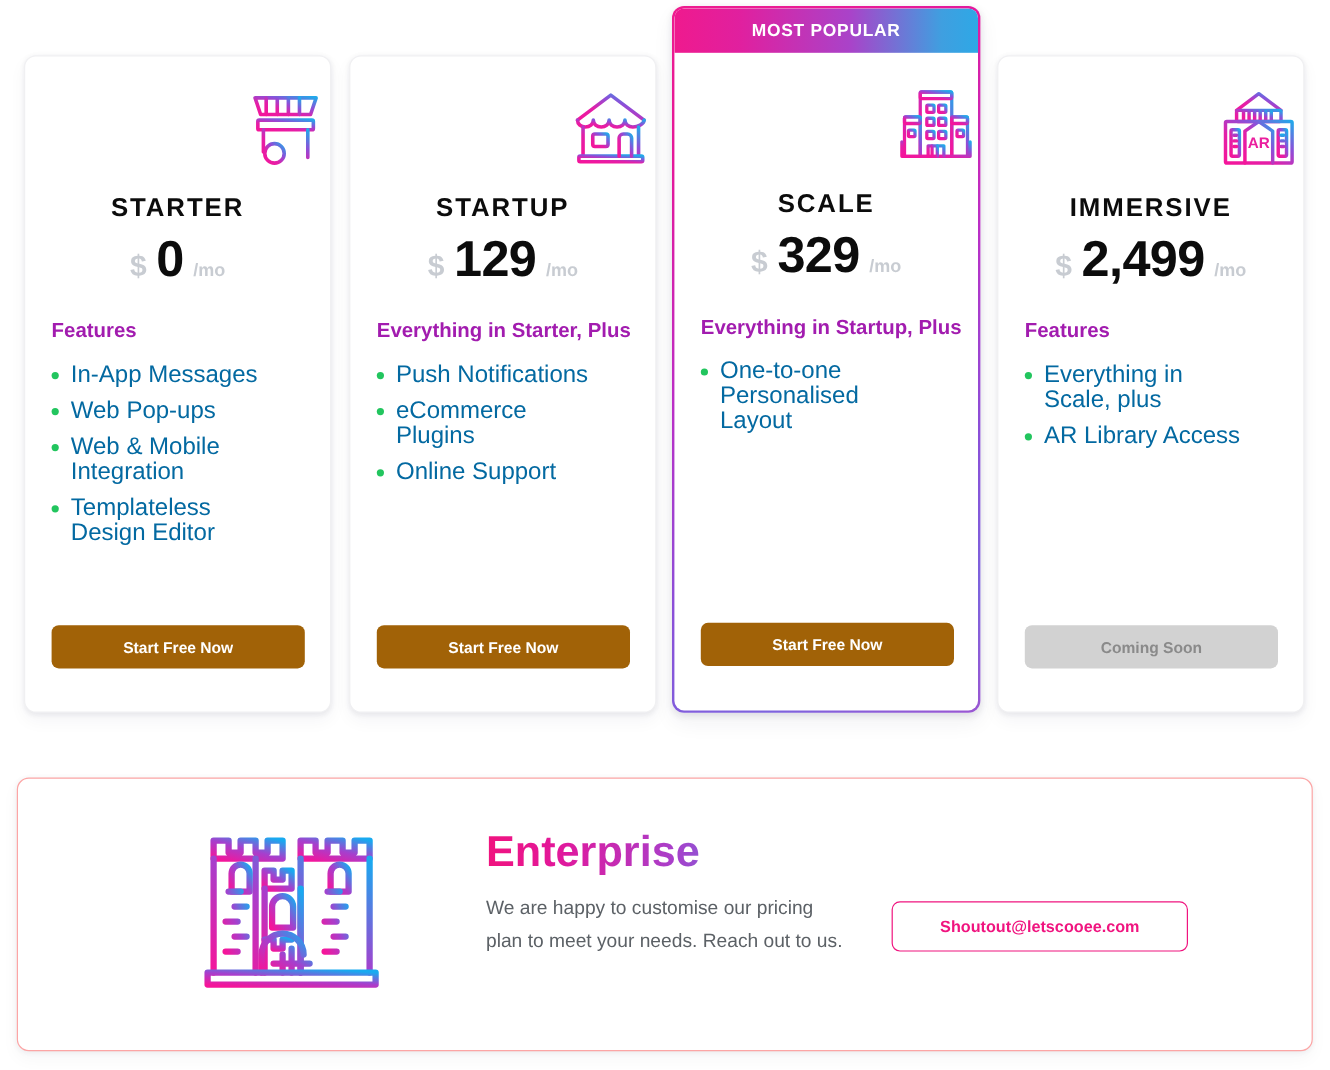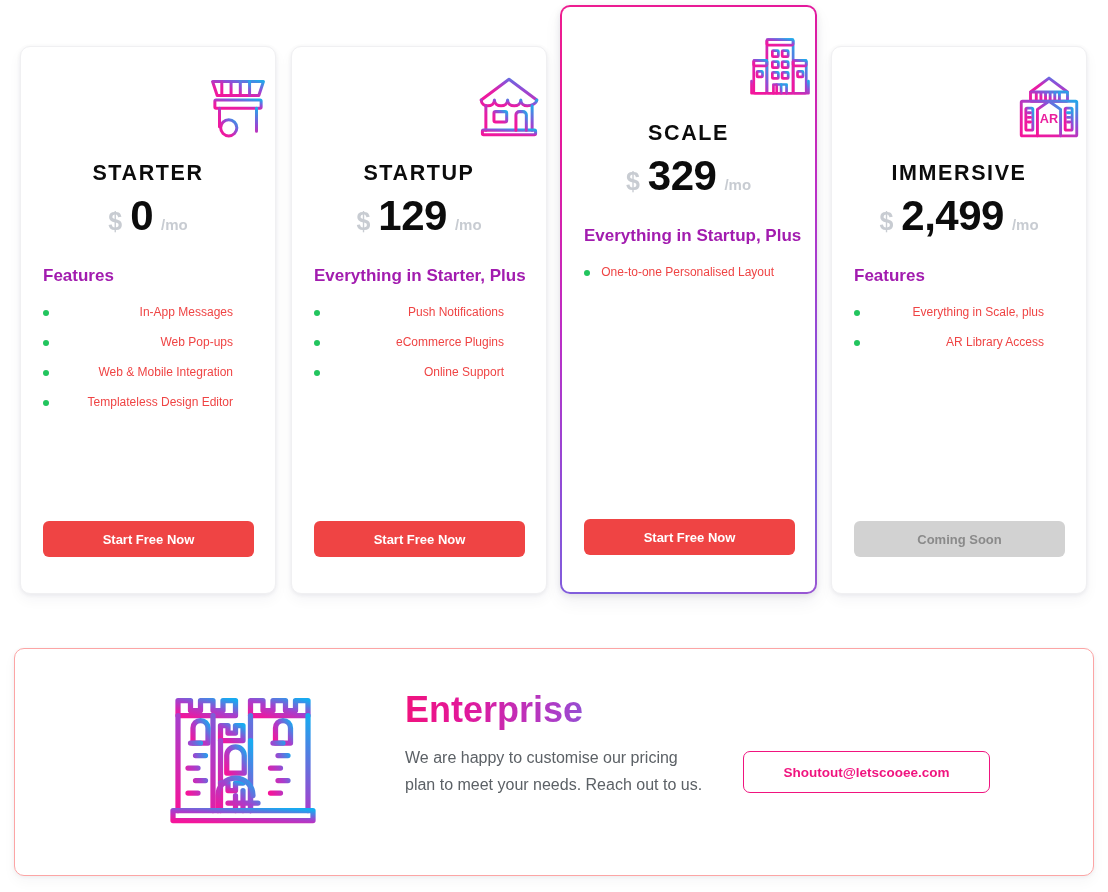--- a/index.html
+++ b/index.html
@@ -134,45 +134,44 @@
   }
 
   .features-list {
     list-style: none;
     margin: 16px 0 0 22px;
     padding: 0;
   }
   .features-list li {
     position: relative;
     padding-left: 16px;
-    font-size: 12px;
+    font-size: 20px;
     line-height: 21px;
-    color: #ef4444;
+    color: #0369a1;
     margin-bottom: 9px;
     max-width: 190px;
-    text-align: right;
   }
   .features-list li .dot {
     position: absolute;
     left: 0;
     top: 8px;
     width: 6px;
     height: 6px;
     border-radius: 50%;
     background: #22c55e;
   }
 
   .cta {
     position: absolute;
     left: 22px;
     width: 211px;
     height: 36px;
     border: none;
     border-radius: 6px;
-    background: #ef4444;
+    background: #a16207;
     color: #ffffff;
     font-family: "Liberation Sans", sans-serif;
     font-size: 13px;
     font-weight: bold;
     cursor: pointer;
   }
   .cta.disabled {
     background: #d2d2d2;
     color: #8a8a8a;
     cursor: default;
@@ -313,20 +312,21 @@
           <li><span class="dot"></span><span>Push Notifications</span></li>
           <li><span class="dot"></span><span>eCommerce Plugins</span></li>
           <li><span class="dot"></span><span>Online Support</span></li>
         </ul>
       </div>
       <button class="cta">Start Free Now</button>
     </div>
 
     <div class="card-popular-wrap">
       <div class="card-popular-inner">
+        <div class="popular-banner">MOST POPULAR</div>
         <div class="card-body">
           <div class="icon-box">
             <svg width="70" height="70" viewBox="0 0 64 64" fill="none" stroke="url(#g1)" stroke-width="2.5" stroke-linecap="round" stroke-linejoin="round">
               <rect x="20" y="7" width="24" height="49" rx="1"></rect>
               <rect x="20" y="7" width="24" height="5" rx="1"></rect>
               <rect x="25" y="17" width="5.5" height="5.5" rx="0.8"></rect>
               <rect x="34" y="17" width="5.5" height="5.5" rx="0.8"></rect>
               <rect x="25" y="27" width="5.5" height="5.5" rx="0.8"></rect>
               <rect x="34" y="27" width="5.5" height="5.5" rx="0.8"></rect>
               <rect x="25" y="37" width="5.5" height="5.5" rx="0.8"></rect>

